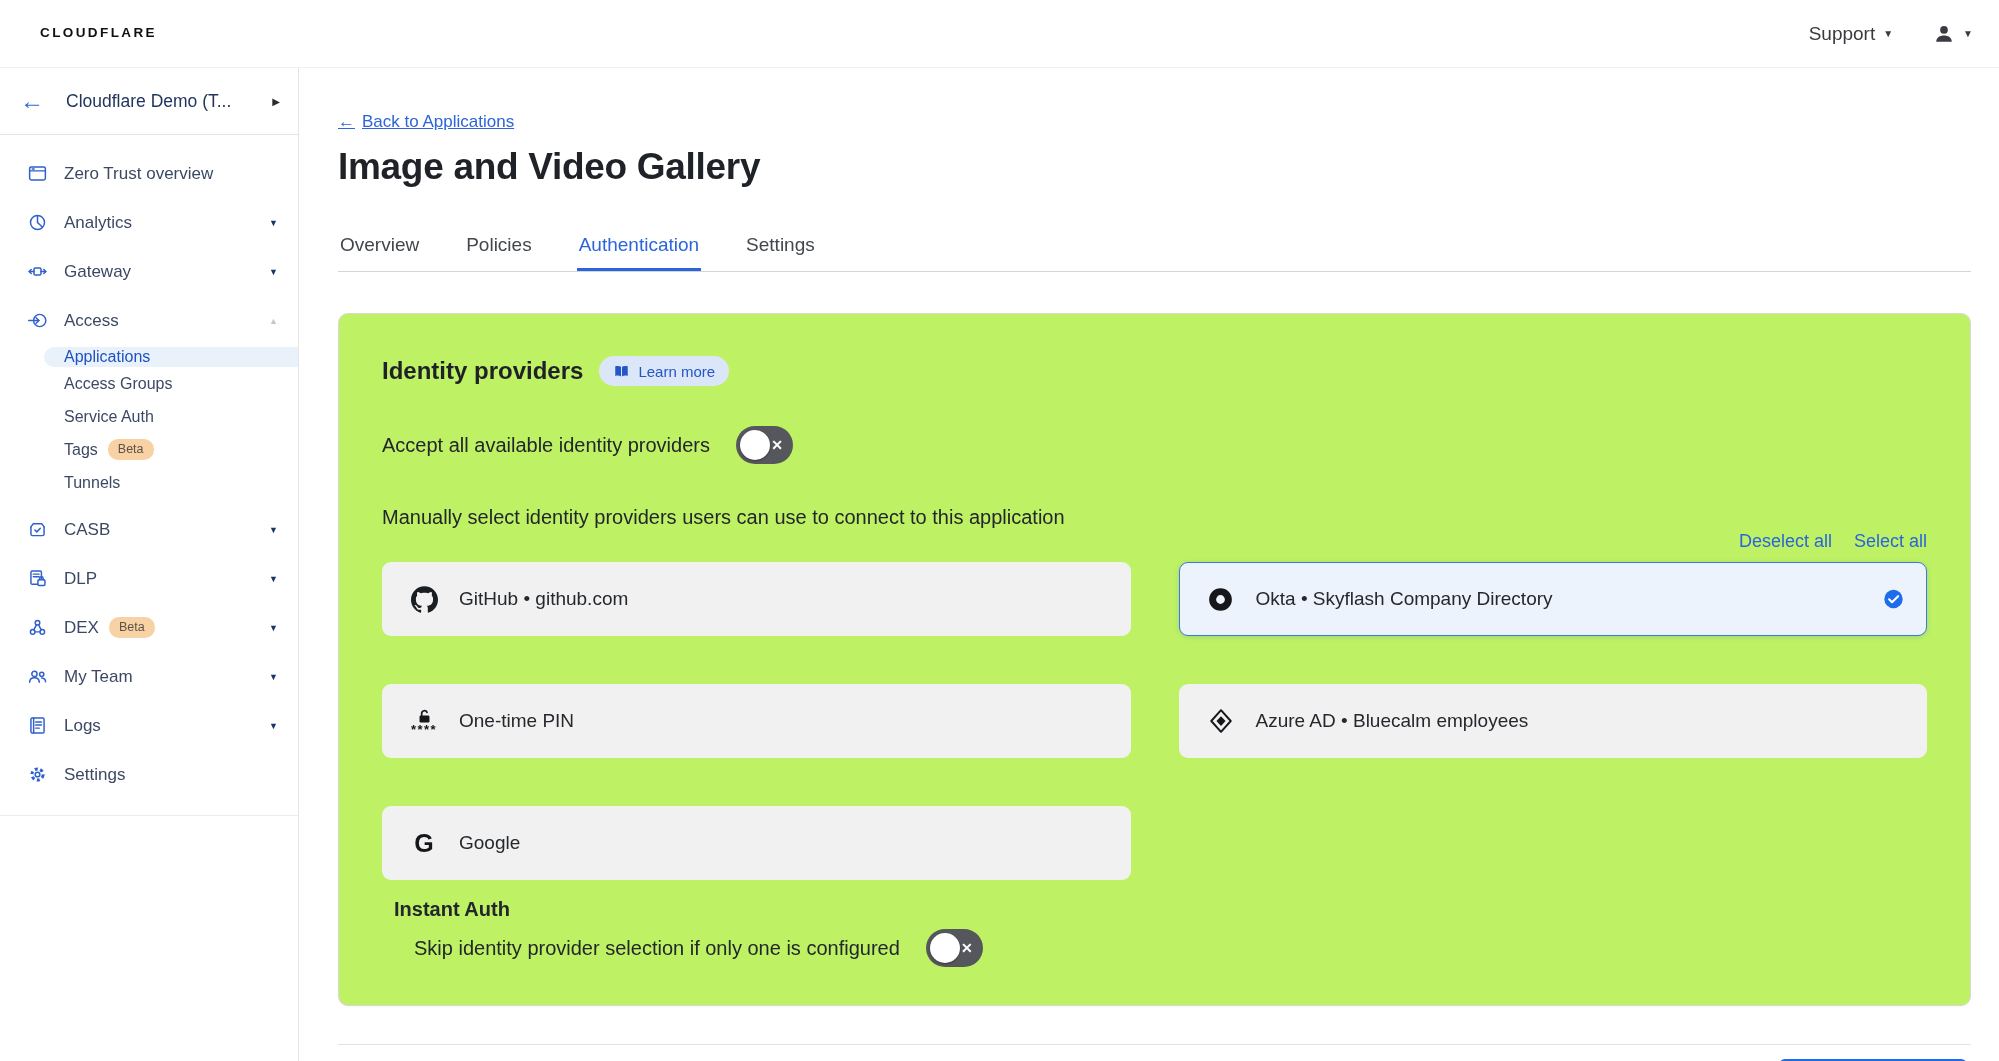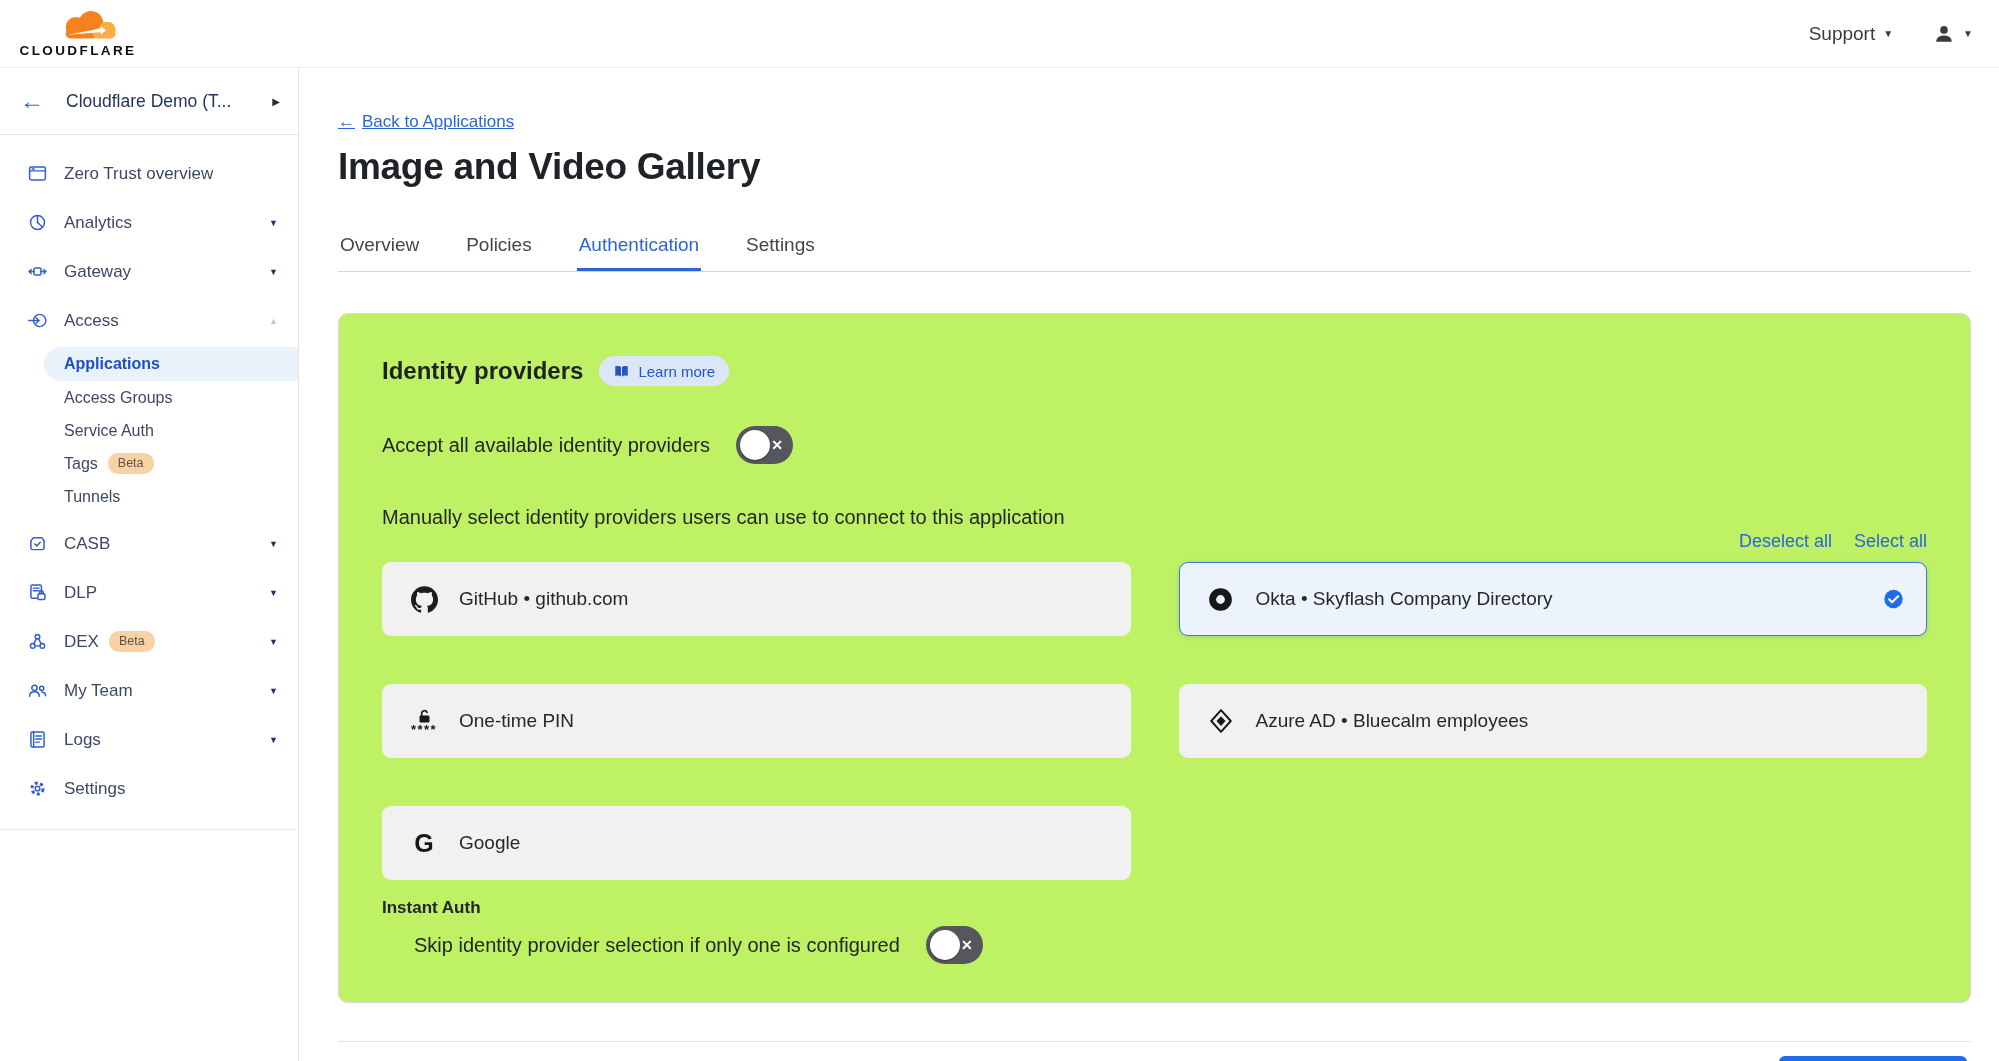--- a/index.html
+++ b/index.html
@@ -10,21 +10,21 @@
     background:#ffffff; color:#23262b;
     overflow:hidden;
   }
   a { text-decoration:none; cursor:pointer; }
 
   
   .topbar {
     height:68px; display:flex; align-items:center; justify-content:space-between;
     padding:0 26px 0 14px; border-bottom:1px solid #efefef; background:#fff;
   }
-  .brand { display:flex; flex-direction:column; align-items:center; width:128px; }
+  .brand { display:flex; flex-direction:row; align-items:center; width:128px; }
   .brand svg { display:block; margin-left:26px; }
   .brand-text { font-size:13.5px; font-weight:800; letter-spacing:2.4px; color:#101010; margin-top:-2px; }
   .topbar-right { display:flex; align-items:center; gap:40px; color:#3a3b3f; font-size:19px; }
   .menu-trigger { display:flex; align-items:center; gap:8px; cursor:pointer; }
   .caret-glyph { font-size:10px; color:#3a3b3f; }
 
   
   .layout { display:flex; height:993px; }
 
   
@@ -41,23 +41,23 @@
   .nav-item { height:49px; display:flex; align-items:center; padding:0 20px 0 26px; cursor:pointer; }
   .nav-icon { width:22px; height:22px; margin-right:16px; display:flex; align-items:center; justify-content:center; }
   .nav-icon svg { display:block; }
   .nav-label { font-size:17px; color:#3c4964; flex:1; display:flex; align-items:center; gap:10px; white-space:nowrap; }
   .nav-caret { font-size:9px; color:#17356b; }
   .nav-caret.up { color:#c3c7cd; }
 
   .subnav { margin:2px 0 6px; }
   .subnav-item { height:33px; display:flex; align-items:center; padding-left:64px; font-size:16px; color:#3c4964; cursor:pointer; gap:10px; white-space:nowrap; }
   .subnav-item.active {
-    height:34px; margin-left:44px; padding-left:20px;
+    height:20px; margin-left:44px; padding-left:20px;
     background:#e9f1fb; border-radius:17px 0 0 17px;
-    color:#1d52c0; font-weight:700;
+    color:#1d52c0; font-weight:400;
   }
   .beta-badge {
     background:#f8d2a4; color:#5c5248; font-size:12.5px; font-weight:400;
     padding:3px 10px; border-radius:10px; line-height:1.2;
   }
   .sidebar-divider { margin-top:16px; border-top:1px solid #ececec; }
 
   
   .main { flex:1; padding:44px 28px 0 39px; background:#fff; }
 
@@ -99,21 +99,21 @@
     display:flex; align-items:center; padding:0 24px 0 26px; gap:20px;
     position:relative; cursor:pointer;
   }
   .provider-card.selected { background:#ecf3fc; border:1px solid #3e78d8; box-shadow:0 1px 5px rgba(43,101,217,.22); }
   .provider-icon { width:30px; display:flex; flex-direction:column; align-items:center; justify-content:center; }
   .otp-stars { font-size:13px; font-weight:700; letter-spacing:1.5px; color:#15171a; line-height:.6; margin-top:1px; }
   .g-glyph { font-size:25px; font-weight:700; color:#15171a; line-height:1; }
   .provider-label { font-size:19px; color:#25282d; }
   .check-badge { position:absolute; right:22px; top:50%; transform:translateY(-50%); display:flex; }
 
-  .instant-heading { margin:18px 0 0; font-size:17px; font-weight:700; color:#23262b; }
+  .instant-heading { margin:18px 12px 0; font-size:20px; font-weight:700; color:#23262b; }
   .skip-row { margin-top:8px;margin-left:32px; }
 
   .footer-divider { margin-top:38px; border-top:1px solid #e3e3e3; }
   .footer-actions { display:flex; justify-content:flex-end; align-items:center; gap:28px; margin-top:14px; padding-right:4px; }
   .cancel-link { color:#6d28d9; font-size:18px; }
   .save-btn {
     background:#1f6ceb; color:#e5e5e5; font-size:18px; font-weight:500;
     border:none; border-radius:6px; height:41px; padding:0 28px; cursor:pointer;
     font-family:"Liberation Sans", sans-serif;
   }

